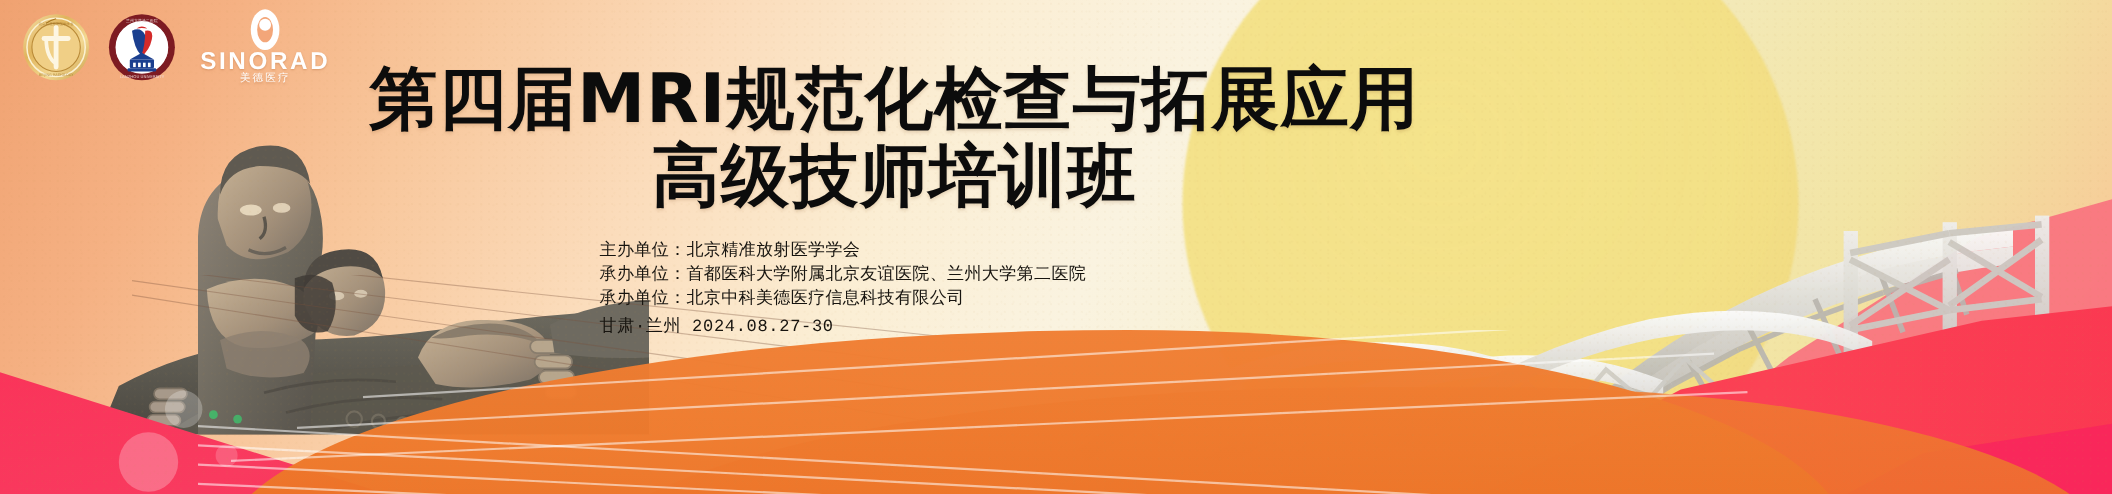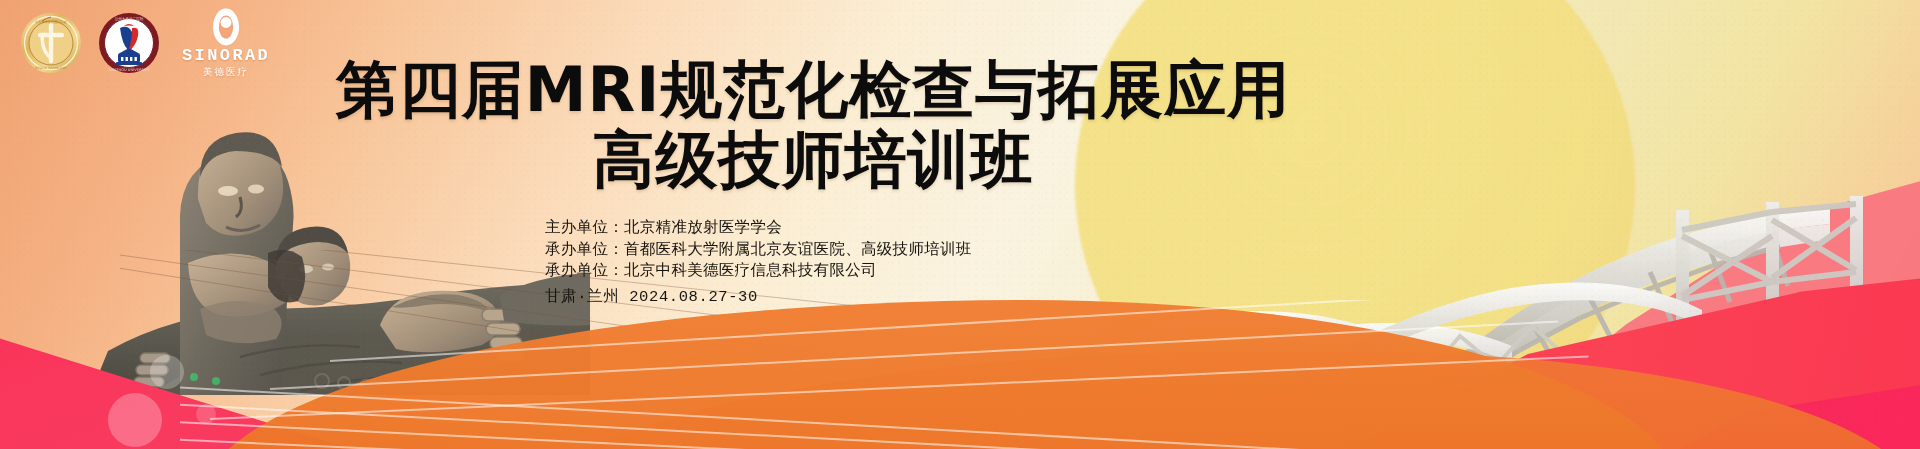--- a/index.html
+++ b/index.html
@@ -400,31 +400,31 @@
         </g>
       </svg>
     </div>
 
     <div class="logo" style="margin-left:6px;text-align:center;">
       <svg width="64" height="40" viewBox="0 0 64 40" style="margin:0 auto;">
         <ellipse cx="32" cy="19" rx="13" ry="18.5" fill="#ffffff"></ellipse>
         <ellipse cx="32" cy="19" rx="7.2" ry="11.5" fill="#f3a679"></ellipse>
         <circle cx="32" cy="14.5" r="5.4" fill="#ffffff"></circle>
       </svg>
-      <div style="font-family:Liberation Mono, monospace;font-weight:bold;color:#fff;font-size:17px;letter-spacing:2.4px;line-height:18px;margin-top:-1px;text-shadow:0 1px 2px rgba(160,90,40,.35);">SINORAD</div>
+      <div style="font-family:Liberation Sans, sans-serif;font-weight:bold;color:#fff;font-size:22px;letter-spacing:2.4px;line-height:18px;margin-top:-1px;text-shadow:0 1px 2px rgba(160,90,40,.35);">SINORAD</div>
       <div style="font-family:'DejaVu Sans',sans-serif;color:#fff;font-size:9.5px;letter-spacing:2px;line-height:13px;text-shadow:0 1px 2px rgba(160,90,40,.35);">美德医疗</div>
     </div>
 
   </div>
 
   <div class="title-wrap">
     <div class="title-line title-1">第四届MRI规范化检查与拓展应用</div>
     <div class="title-line title-2">高级技师培训班</div>
   </div>
 
   <div class="info">
     <div>主办单位：北京精准放射医学学会</div>
-    <div>承办单位：首都医科大学附属北京友谊医院、高级技师培训班</div>
+    <div>承办单位：首都医科大学附属北京友谊医院、兰州大学第二医院</div>
     <div>承办单位：北京中科美德医疗信息科技有限公司</div>
     <div class="date">甘肃·兰州  2024.08.27-30</div>
   </div>
 
 </div>
 
 </body></html>

